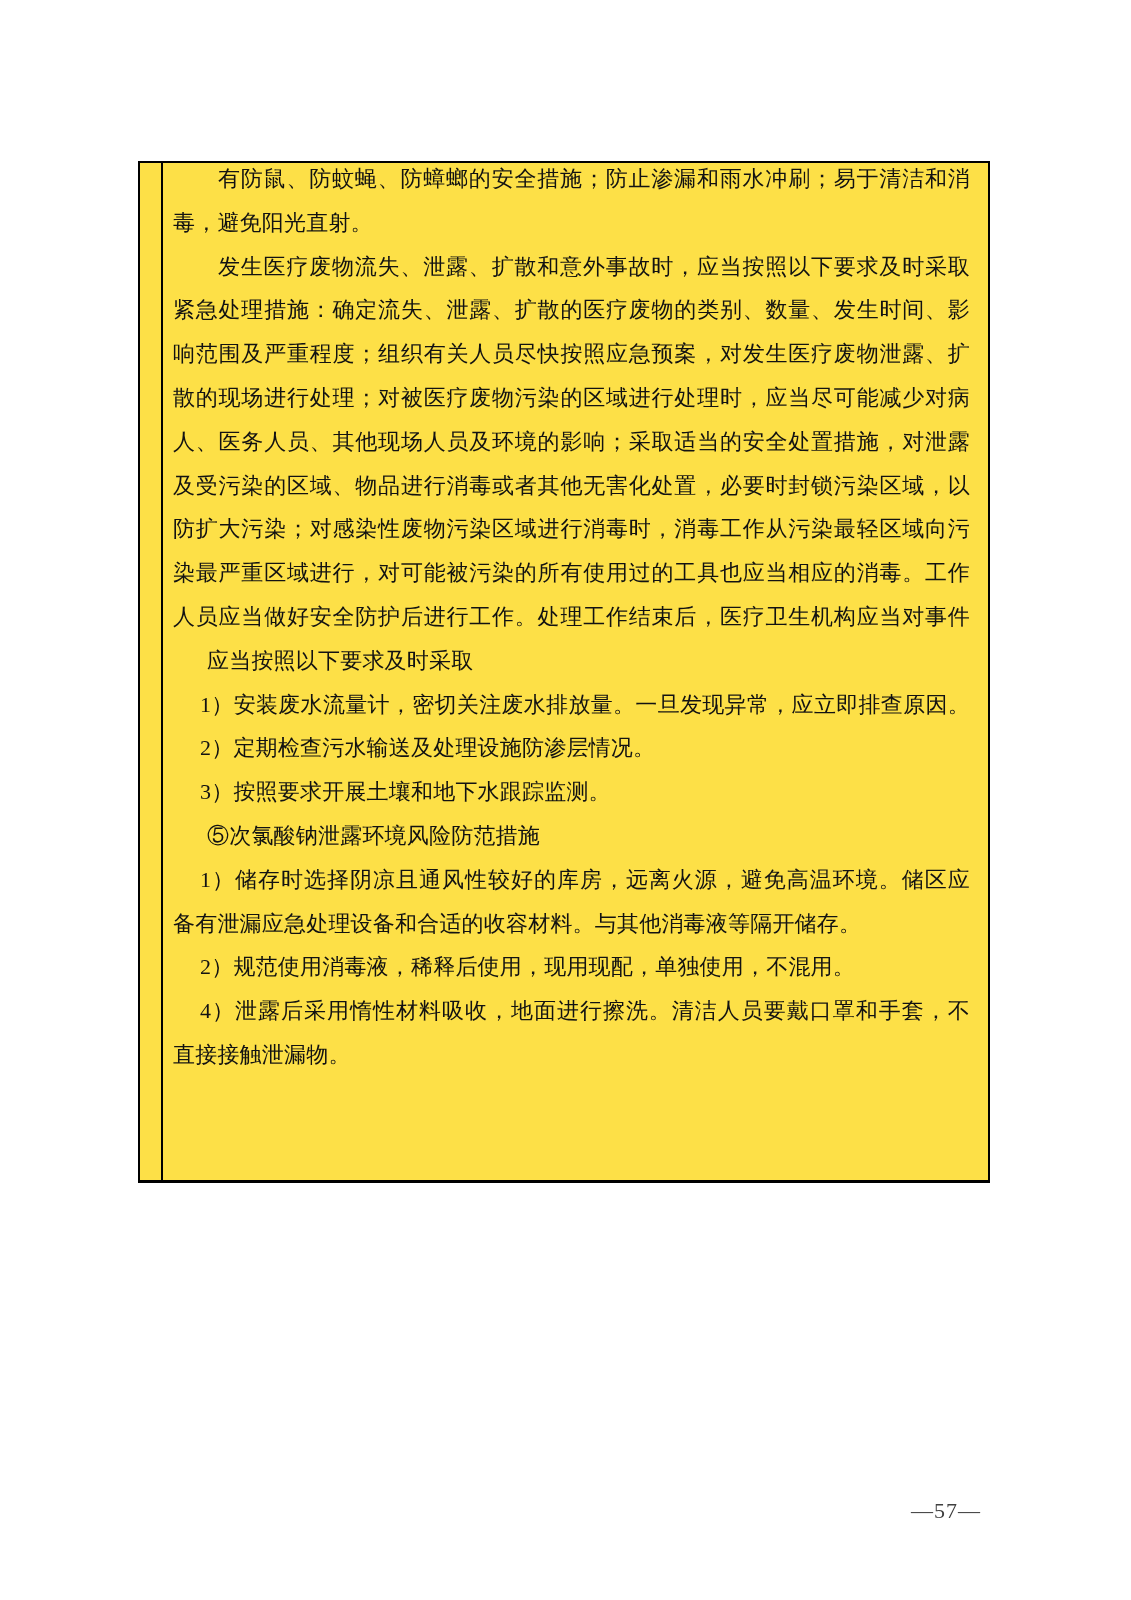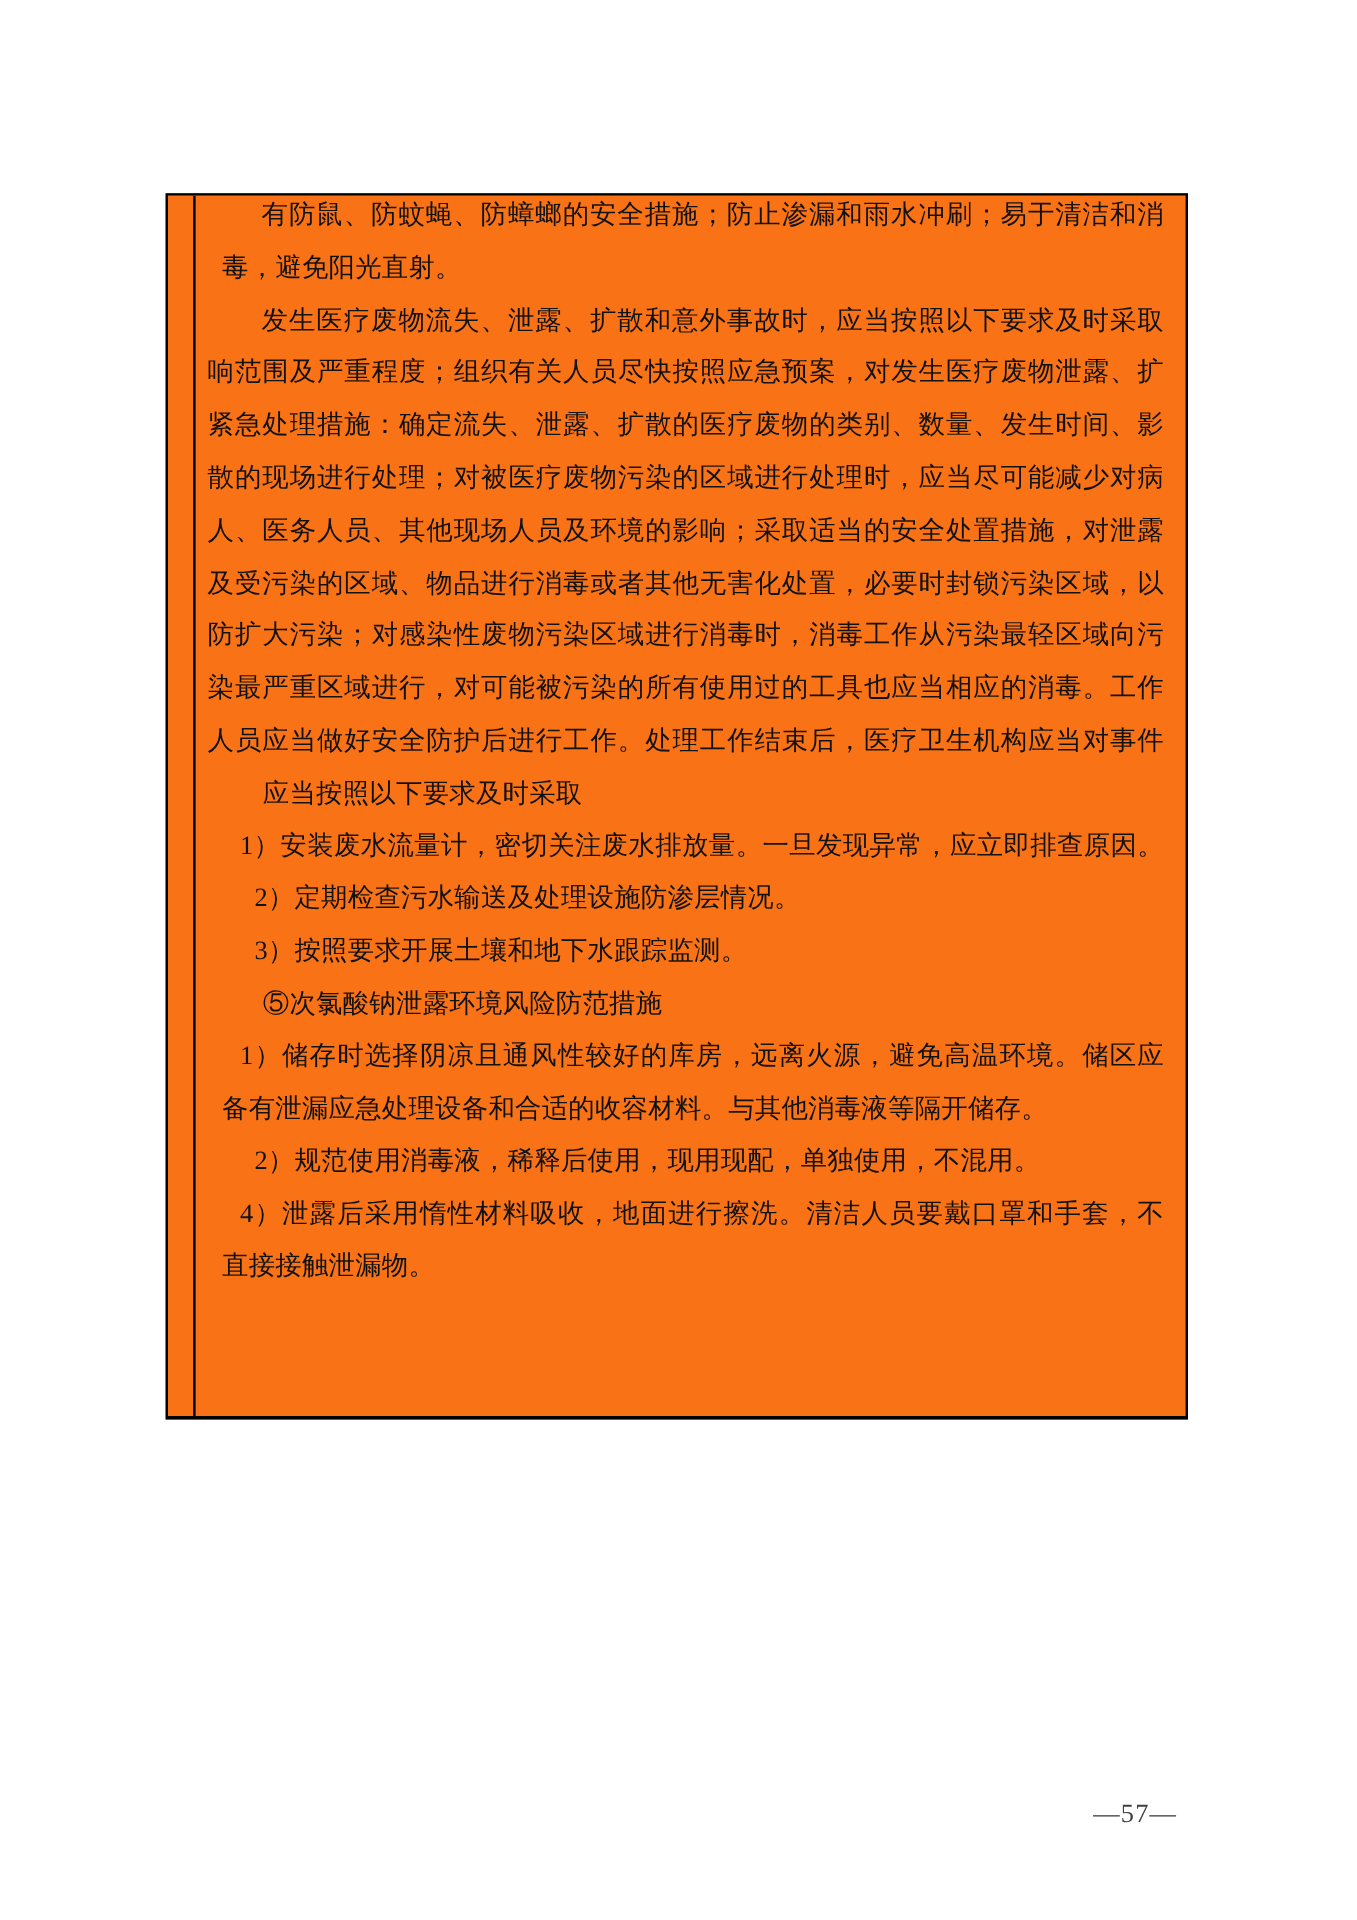--- a/index.html
+++ b/index.html
@@ -19,21 +19,21 @@
   .doc-table {
     position: absolute;
     left: 138px;
     top: 161px;
     width: 852px;
     height: 1022px;
     box-sizing: border-box;
     border: 2px solid #000000;
     border-bottom-width: 3px;
     display: flex;
-    background: #f97316;
+    background: #fde047;
   }
   .stub-col {
     flex: none;
     width: 23px;
     box-sizing: border-box;
     border-right: 2px solid #000000;
   }
   .content-col {
     flex: 1;
     box-sizing: border-box;
@@ -47,21 +47,20 @@
     letter-spacing: 0.2px;
     color: #121212;
   }
   .line.fill {
     text-align: justify;
     text-align-last: justify;
   }
   .line.end {
     text-align: left;
     text-align-last: left;
-    margin-left: 12px;
   }
   .page-num {
     position: absolute;
     left: 898px;
     top: 1498px;
     width: 96px;
     text-align: center;
     font-size: 22px;
     letter-spacing: 1px;
     color: #404040;
@@ -72,22 +71,22 @@
 
 <div class="page">
 
   <div class="doc-table">
     <div class="stub-col"></div>
     <div class="content-col">
 
     <div class="line fill" style="text-indent: 45px;">有防鼠、防蚊蝇、防蟑螂的安全措施；防止渗漏和雨水冲刷；易于清洁和消</div>
         <div class="line end" style="text-indent: 0px;">毒，避免阳光直射。</div>
         <div class="line fill" style="text-indent: 45px;">发生医疗废物流失、泄露、扩散和意外事故时，应当按照以下要求及时采取</div>
+        <div class="line fill" style="text-indent: 0px;">紧急处理措施：确定流失、泄露、扩散的医疗废物的类别、数量、发生时间、影</div>
         <div class="line fill" style="text-indent: 0px;">响范围及严重程度；组织有关人员尽快按照应急预案，对发生医疗废物泄露、扩</div>
-        <div class="line fill" style="text-indent: 0px;">紧急处理措施：确定流失、泄露、扩散的医疗废物的类别、数量、发生时间、影</div>
         <div class="line fill" style="text-indent: 0px;">散的现场进行处理；对被医疗废物污染的区域进行处理时，应当尽可能减少对病</div>
         <div class="line fill" style="text-indent: 0px;">人、医务人员、其他现场人员及环境的影响；采取适当的安全处置措施，对泄露</div>
         <div class="line fill" style="text-indent: 0px;">及受污染的区域、物品进行消毒或者其他无害化处置，必要时封锁污染区域，以</div>
         <div class="line fill" style="text-indent: 0px;">防扩大污染；对感染性废物污染区域进行消毒时，消毒工作从污染最轻区域向污</div>
         <div class="line fill" style="text-indent: 0px;">染最严重区域进行，对可能被污染的所有使用过的工具也应当相应的消毒。工作</div>
         <div class="line fill" style="text-indent: 0px;">人员应当做好安全防护后进行工作。处理工作结束后，医疗卫生机构应当对事件</div>
         <div class="line end" style="text-indent: 34px;">应当按照以下要求及时采取</div>
         <div class="line fill" style="text-indent: 27px;">1）安装废水流量计，密切关注废水排放量。一旦发现异常，应立即排查原因。</div>
         <div class="line end" style="text-indent: 27px;">2）定期检查污水输送及处理设施防渗层情况。</div>
         <div class="line end" style="text-indent: 27px; text-align: right;">3）按照要求开展土壤和地下水跟踪监测。</div>

